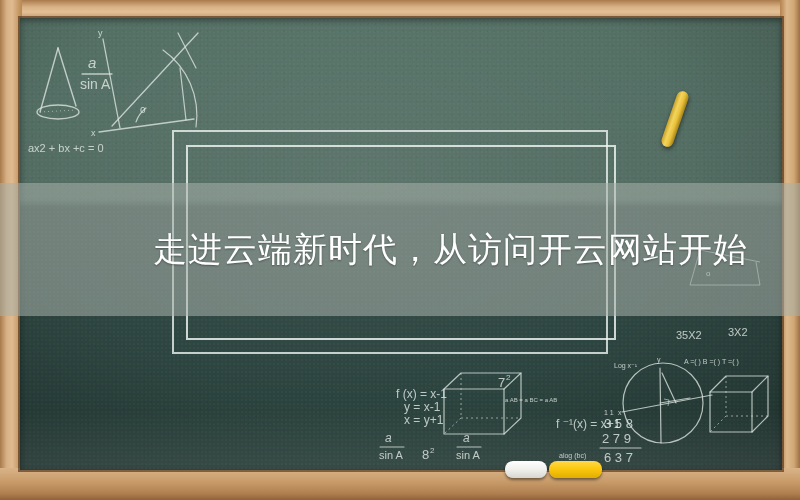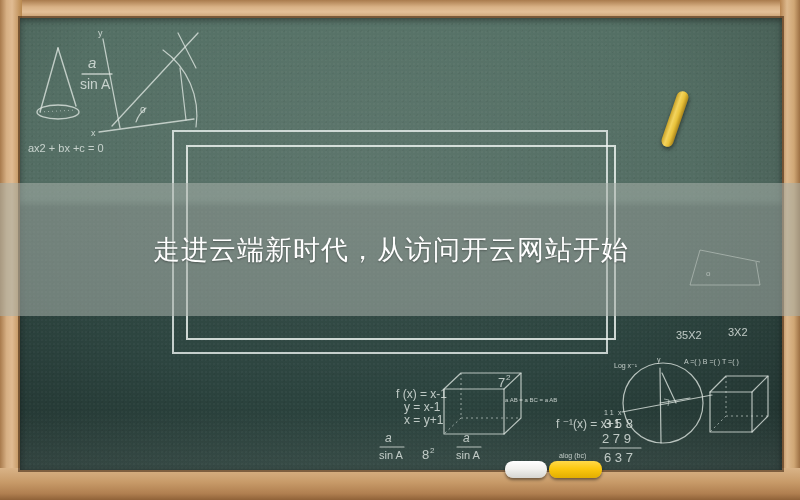--- a/index.html
+++ b/index.html
@@ -121,21 +121,21 @@
   
   .overlay{
     position:absolute;left:0;top:183px;width:800px;height:133px;
     background:rgba(168,176,170,.56);
   }
   .headline{
     position:absolute;left:0;top:183px;width:800px;height:133px;
     display:flex;align-items:center;
     padding-left:153px;box-sizing:border-box;
     color:#ffffff;
-    font-size:27px;
+    font-size:34px;
     letter-spacing:1px;
     text-shadow:0 1px 2px rgba(0,0,0,.35);
     white-space:nowrap;
   }
 </style>
 </head>
 <body>
 
 <div id="stage">
 

